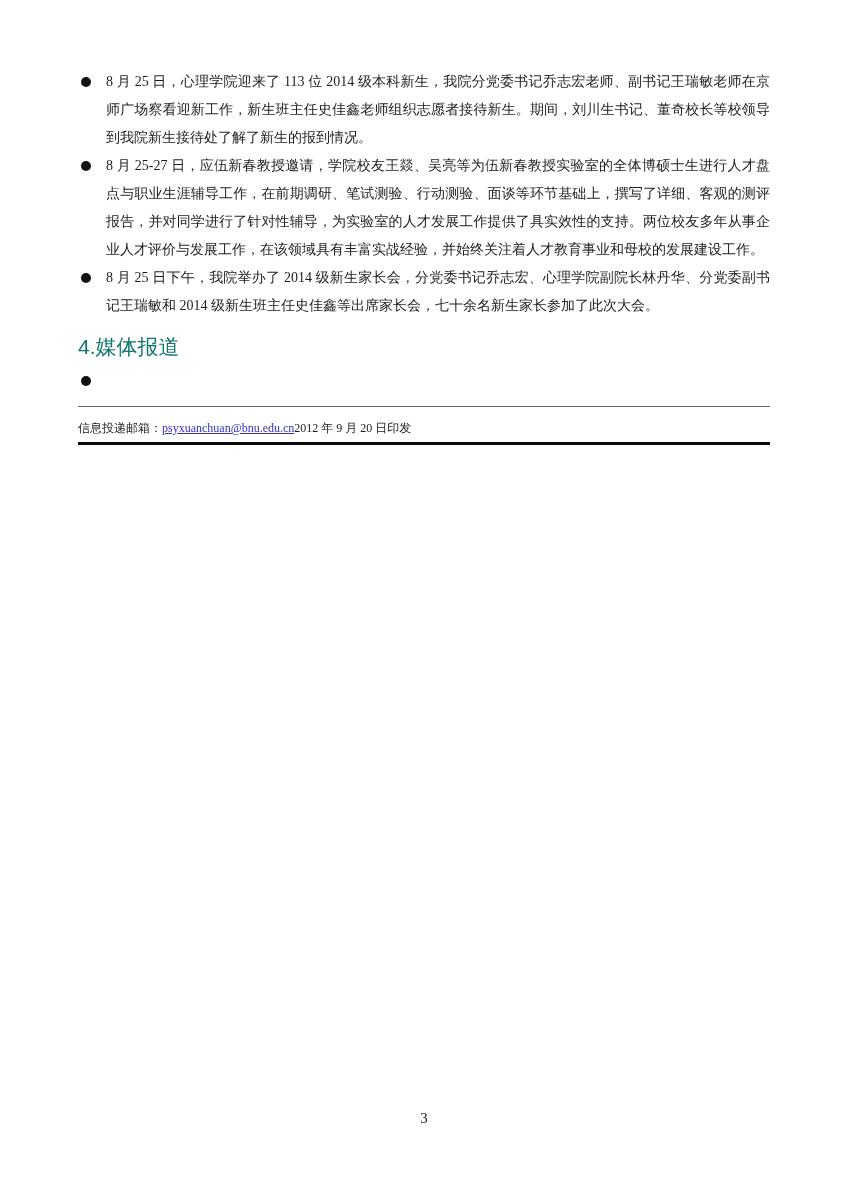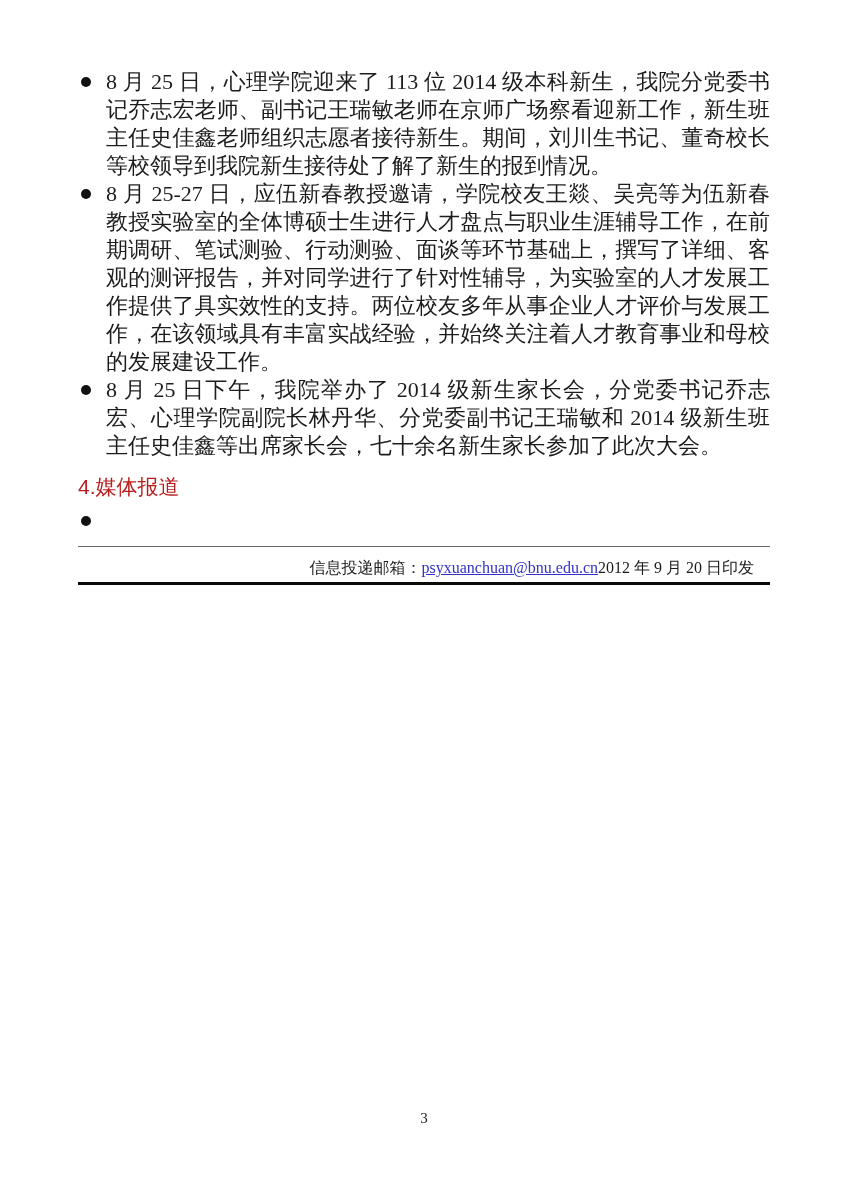--- a/index.html
+++ b/index.html
@@ -16,21 +16,21 @@
     width: 849px; height: 1200px;
     padding: 68px 79px 0 78px;
   }
   ul.news-list {
     list-style: none;
     width: 692px;
   }
   ul.news-list li {
     position: relative;
     padding-left: 28px;
-    font-size: 22px;
+    font-size: 14px;
     line-height: 28px;
     text-align: justify;
     text-justify: inter-character;
   }
   ul.news-list li .bullet-dot {
     position: absolute;
     left: 3px; top: 9px;
     width: 10px; height: 10px;
     border-radius: 50%;
     background: #111111;
@@ -44,25 +44,25 @@
   }
   ul.media-list { margin-top: 7px; }
   .footer-divider {
     margin-top: 46px;
     width: 692px;
     border-top: 1px solid #666666;
   }
   .footer-row {
     width: 692px;
     display: flex;
-    justify-content: flex-end;
+    justify-content: flex-start;
     align-items: baseline;
     padding: 7px 0 0 0;
     border-bottom: 3px solid #0a0a0a;
-    font-size: 16px;
+    font-size: 12px;
     line-height: 28px;
   }
   .footer-left { white-space: nowrap; }
   .footer-email { text-decoration: underline; }
   .footer-date { white-space: nowrap; padding-right: 16px; }
   .page-number {
     position: absolute;
     top: 1106px; left: 78px;
     width: 692px;
     text-align: center;
@@ -84,21 +84,21 @@
     <li>
       <span class="bullet-dot"></span>
       <span>8 月 25-27 日，应伍新春教授邀请，学院校友王燚、吴亮等为伍新春教授实验室的全体博硕士生进行人才盘点与职业生涯辅导工作，在前期调研、笔试测验、行动测验、面谈等环节基础上，撰写了详细、客观的测评报告，并对同学进行了针对性辅导，为实验室的人才发展工作提供了具实效性的支持。两位校友多年从事企业人才评价与发展工作，在该领域具有丰富实战经验，并始终关注着人才教育事业和母校的发展建设工作。</span>
     </li>
     <li>
       <span class="bullet-dot"></span>
       <span>8 月 25 日下午，我院举办了 2014 级新生家长会，分党委书记乔志宏、心理学院副院长林丹华、分党委副书记王瑞敏和 2014 级新生班主任史佳鑫等出席家长会，七十余名新生家长参加了此次大会。</span>
     </li>
   </ul>
 
-  <h2 class="section-heading" style="color: #b91c1c;">4.媒体报道</h2>
+  <h2 class="section-heading" style="color: #0f766e;">4.媒体报道</h2>
 
   <ul class="news-list media-list">
     <li>
       <span class="bullet-dot"></span>
     </li>
   </ul>
 
   <div class="footer-divider"></div>
 
   <div class="footer-row">

